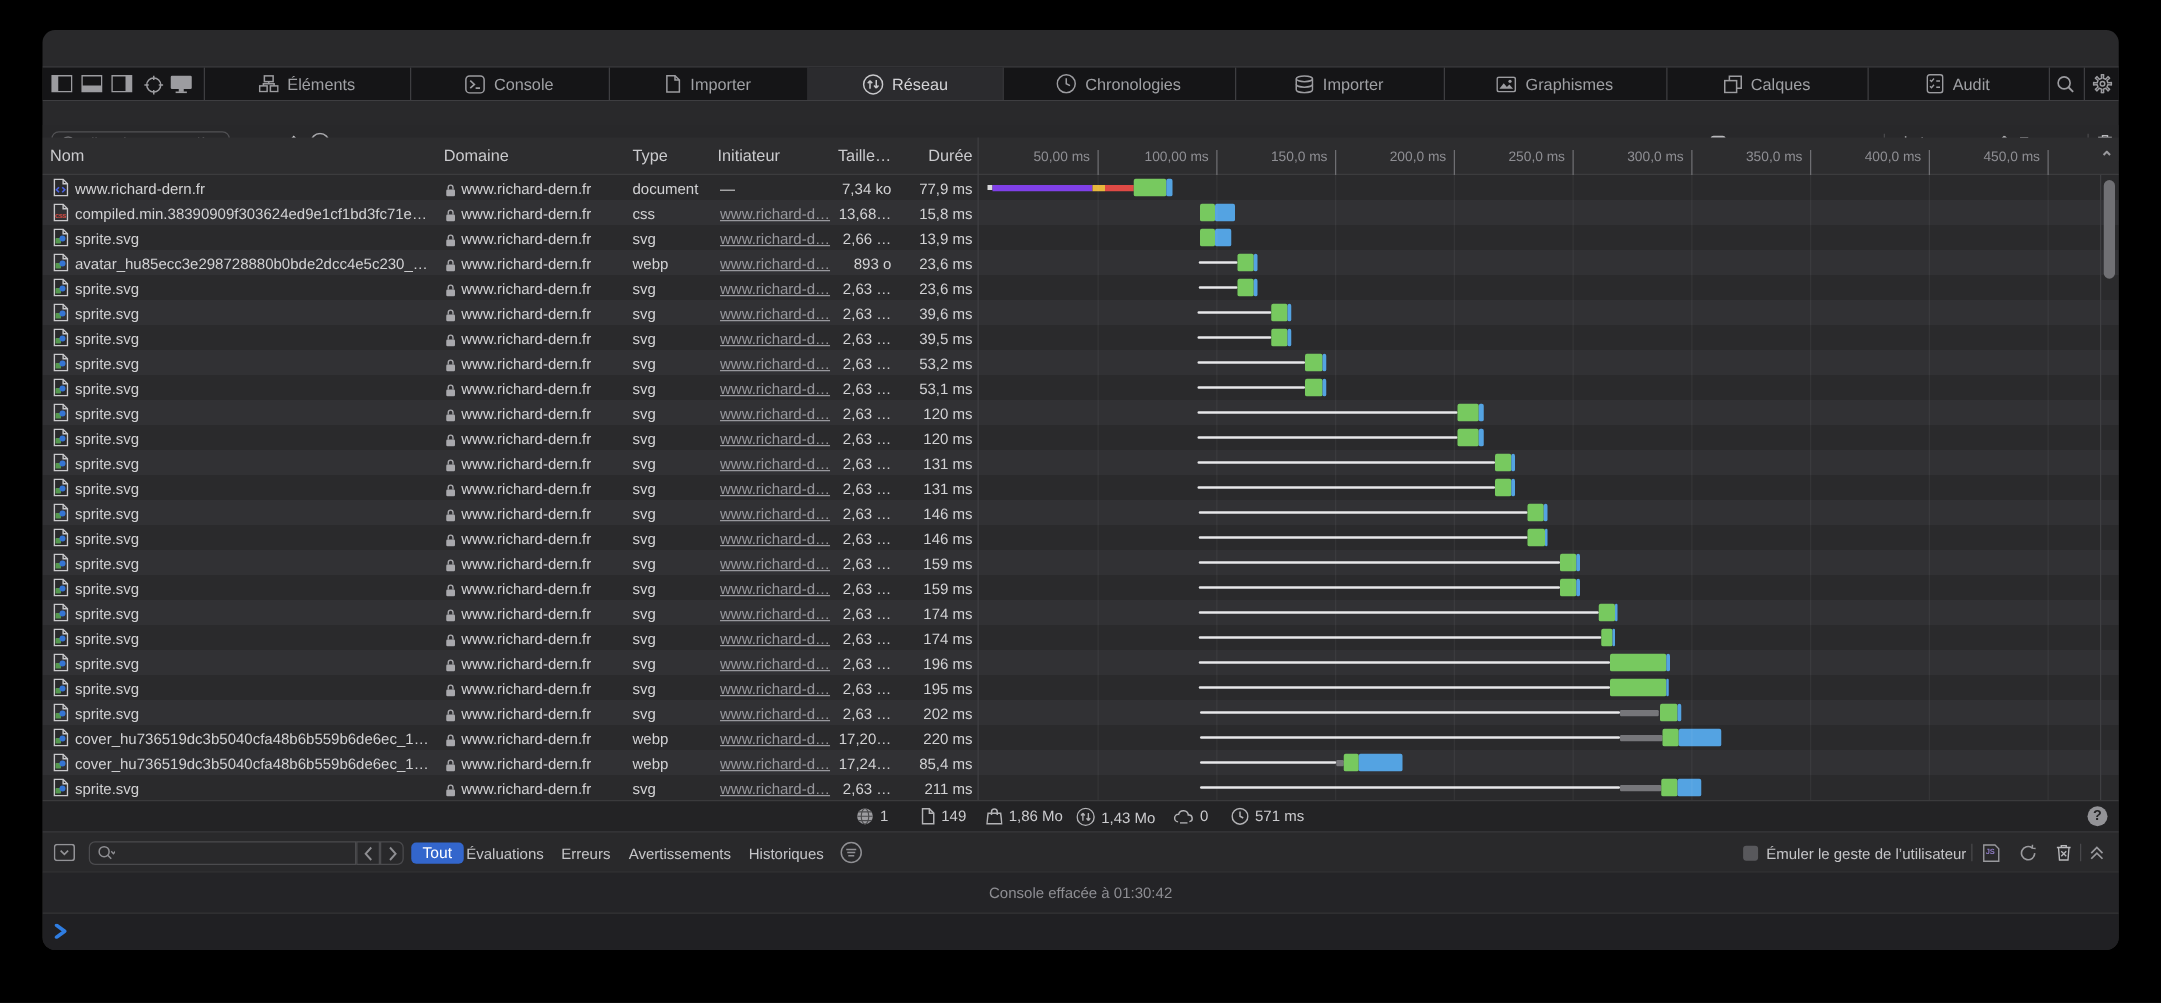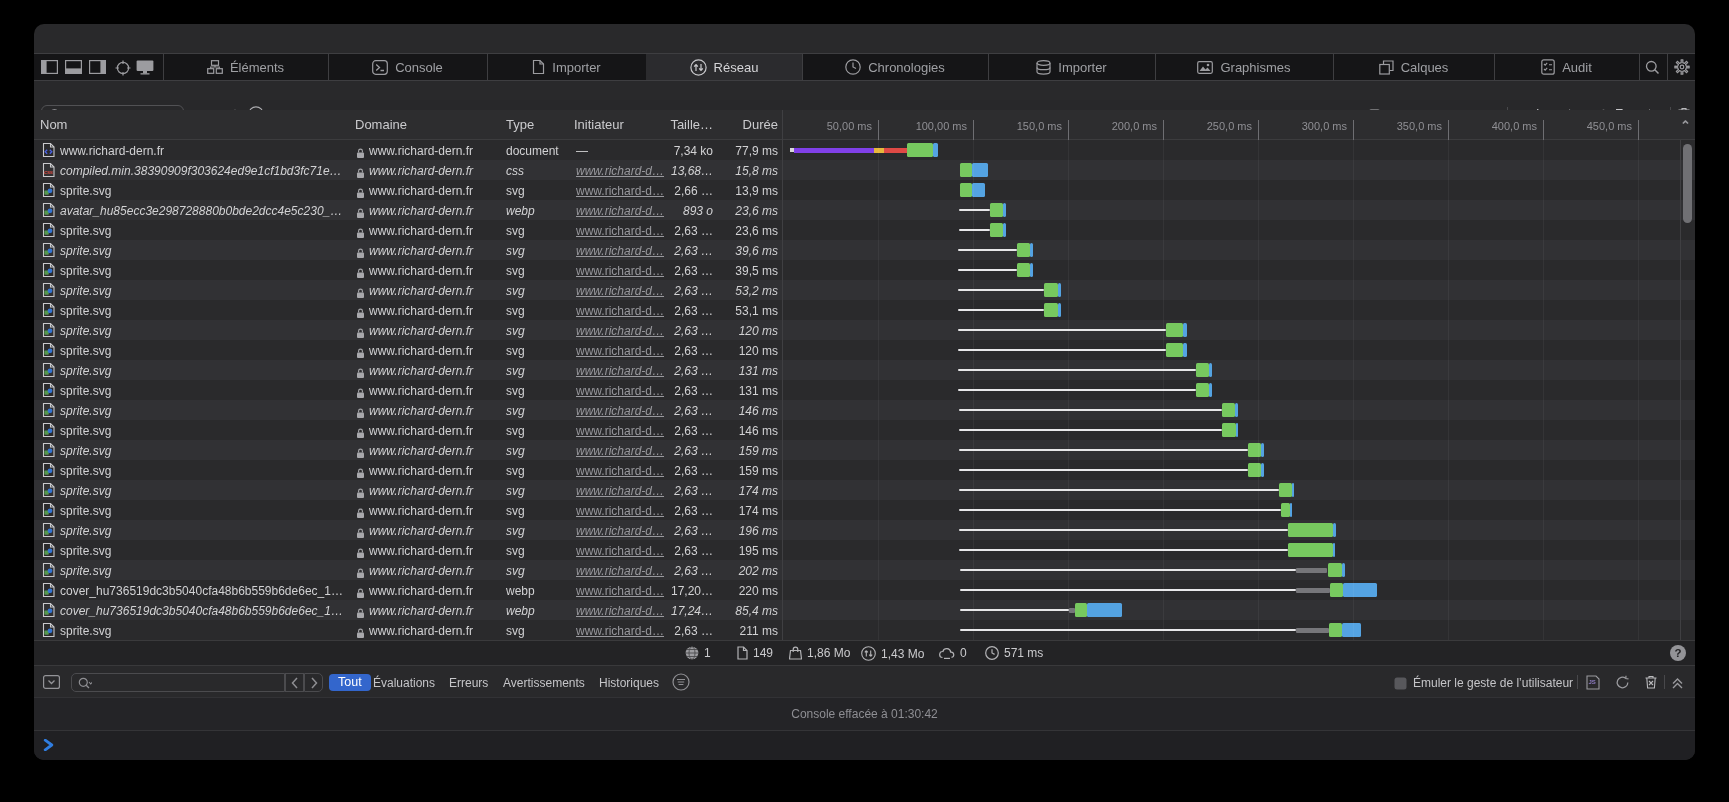--- a/index.html
+++ b/index.html
@@ -11,21 +11,21 @@
 .title { width:100%; text-align:center; top:7px; color:#a9a9ad; font-size:13px; font-weight:bold; letter-spacing:0.1px; }
 .tabbar { left:0; top:29px; width:100%; height:28px; background:#151517; border-top:1px solid #3e3e41; border-bottom:1px solid #3e3e41; }
 .tabsep { position:absolute; top:0; width:1px; height:26px; background:#3e3e41; }
 .tab { position:absolute; top:0; height:26px; display:flex; align-items:center; justify-content:center; gap:7px; color:#9fa0a4; font-size:13px; }
 .tab.sel { background:#2b2b2e; color:#d4d4d7; }
 .filterbar { left:0; top:57px; width:100%; height:29px; background:#28282a;margin-top:19px; }
 .fbox { position:absolute; left:7px; top:5px; width:143px; height:20px; border:1px solid #515154; border-radius:6px; color:#a9a9ad; font-size:11.5px; display:flex; align-items:center; gap:5px; padding-left:6px; }
 .theader { left:0; top:86px; width:100%; height:30px; background:#2d2d2f; border-bottom:1px solid #3c3c3e; color:#cbcbce; font-size:13px; }
 .hcell { position:absolute; top:7px; }
 .r { position:absolute; left:0; width:100%; height:20px; }
-.odd { background:#2a2a2c; } .even { background:#313134;font-style:italic; }
+.odd { background:#2a2a2c; } .even { background:#313134; }
 .cell { position:absolute; top:4px; color:#d2d2d4; font-size:12px; white-space:nowrap; }
 .right { text-align:right; }
 .lnk { color:#98989d; text-decoration:underline; }
 .gridv { position:absolute; width:1px; background:rgba(255,255,255,0.05); }
 .wfline { position:absolute; height:2px; background:#e8e8ea; border-radius:1px; }
 .wfgray { position:absolute; height:5px; background:#76767a; border-radius:1px; }
 .wfgreen { position:absolute; height:14px; background:#77c95f; border-radius:1.5px; }
 .wfblue { position:absolute; height:14px; background:#54a3e2; border-radius:1.5px; }
 .wfthin { position:absolute; height:5px; }
 .statusbar { left:0; top:616px; width:100%; height:25px; background:#232325; border-top:1px solid #3a3a3c; color:#cbcbce; font-size:12px; }

